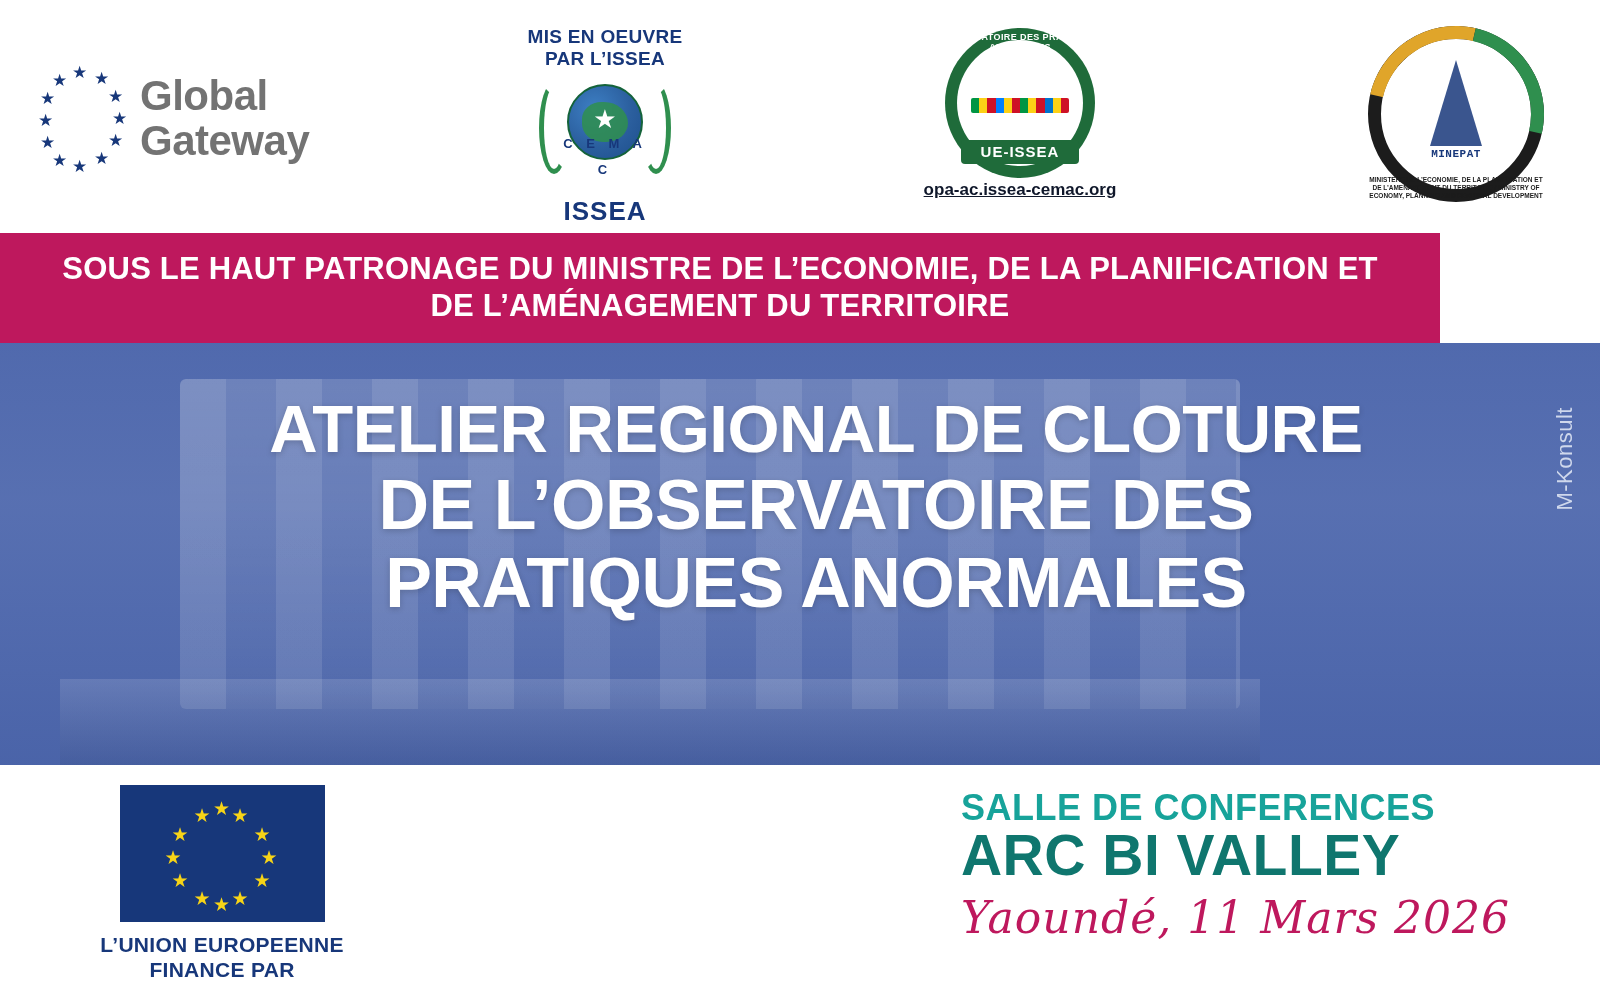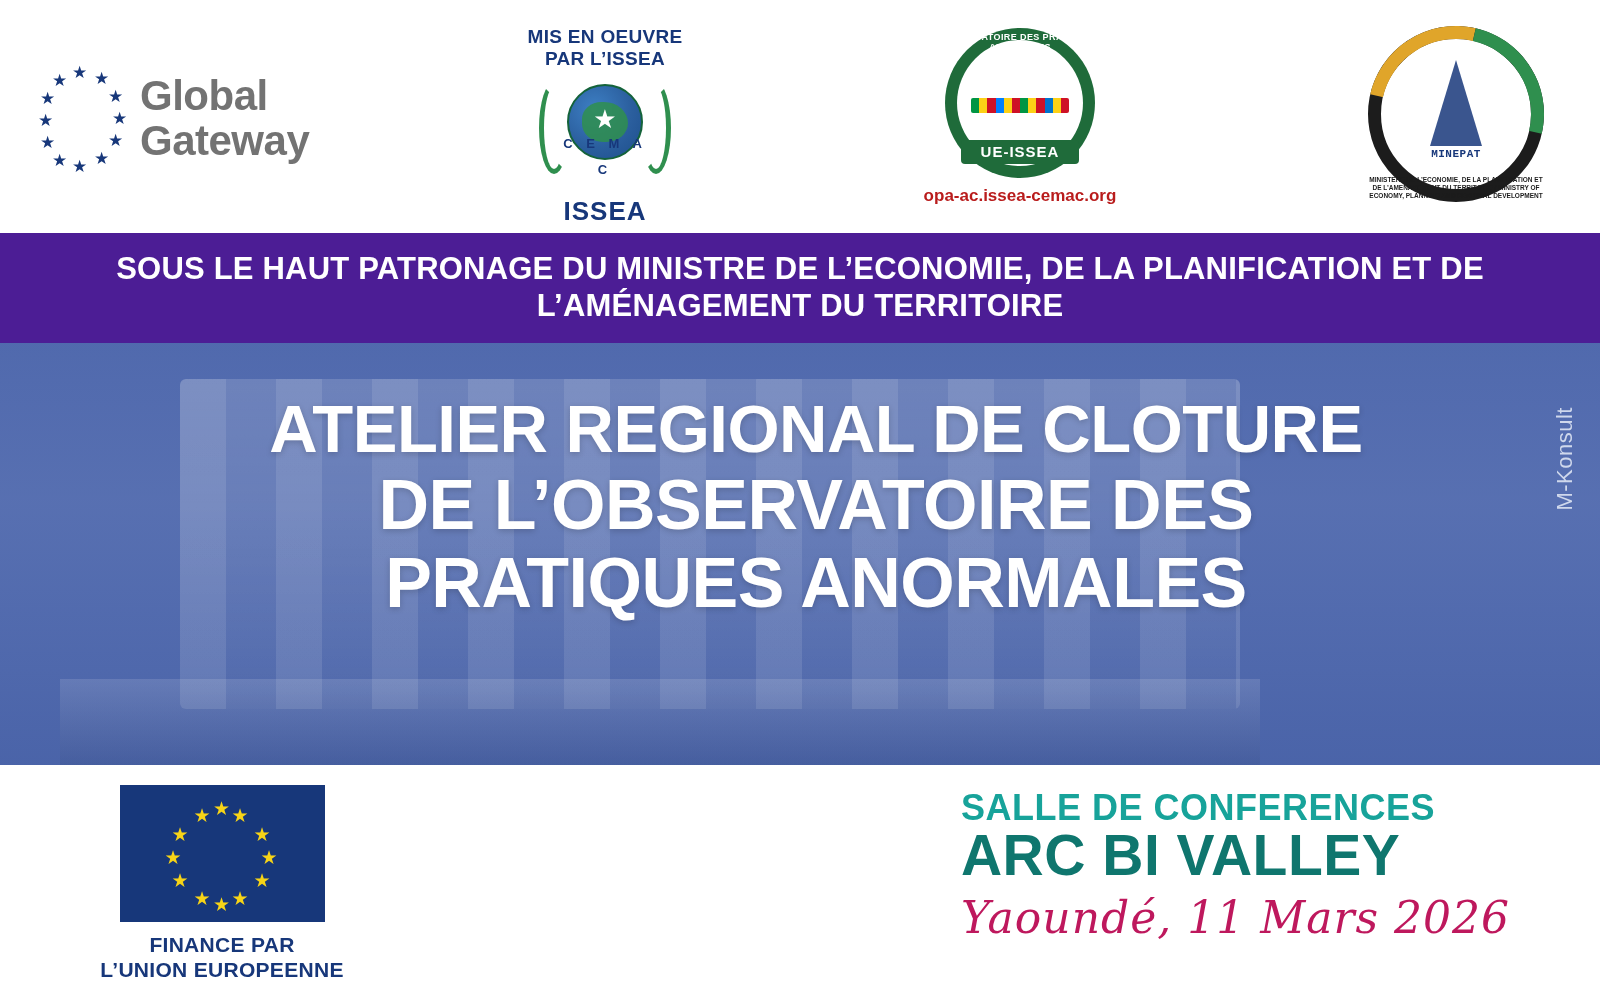--- a/index.html
+++ b/index.html
@@ -132,22 +132,22 @@
   }
   .opa-flags i { flex: 1; height: 100%; display: block; }
   .opa-band {
     position: absolute; left: 30px; top: 112px;
     width: 118px; height: 24px;
     background: #1f6b3a; border-radius: 4px;
     color: #ffffff; font-size: 15px; font-weight: bold; letter-spacing: 1px;
     line-height: 24px;
   }
   .opa-url {
-    margin-top: 8px;
-    color: #b91c1c; font-size: 17px; font-weight: bold;
+    margin-top: 2px;
+    color: #0f172a; font-size: 17px; font-weight: bold; text-decoration: underline;
   }
 
   
   .minepat-block {
     position: absolute; left: 1368px; top: 26px;
     width: 178px; height: 190px;
   }
   .minepat-ring {
     position: absolute; left: 0; top: 0;
     width: 176px; height: 176px; border-radius: 50%;
@@ -182,22 +182,22 @@
   }
   .minepat-caption {
     position: absolute; left: -2px; top: 150px; width: 180px;
     text-align: center; font-size: 6.5px; font-weight: bold; color: #1c1c1c;
     line-height: 1.25;
   }
 
   
   .green-bar {
     position: absolute; top: 233px; left: 0;
-    width: 1600px; height: 110px;
-    background: #4c1d95;
+    width: 1440px; height: 110px;
+    background: #be185d;
     display: flex; align-items: center; justify-content: center;
   }
   .green-bar p {
     color: #ffffff;
     font-size: 31px;
     font-weight: bold;
     text-align: center;
     line-height: 1.18;
     letter-spacing: .2px;
     padding: 0 60px;
@@ -411,22 +411,22 @@
         <span style="left:134px; top:40px;">★</span>
         <span style="left:45px; top:63px;">★</span>
         <span style="left:141px; top:63px;">★</span>
         <span style="left:52px; top:86px;">★</span>
         <span style="left:134px; top:86px;">★</span>
         <span style="left:74px; top:104px;">★</span>
         <span style="left:112px; top:104px;">★</span>
         <span style="left:50%; top:110px; margin-left:-9px;">★</span>
       </div>
       <div class="eu-caption">
+        <div>L’UNION EUROPEENNE</div>
         <div>FINANCE PAR</div>
-        <div>L’UNION EUROPEENNE</div>
       </div>
     </div>
 
     <div class="venue-block">
       <div class="venue-1">SALLE DE CONFERENCES</div>
       <div class="venue-2">ARC BI VALLEY</div>
       <div class="venue-date">Yaoundé, 11 Mars 2026</div>
     </div>
   </div>
 

